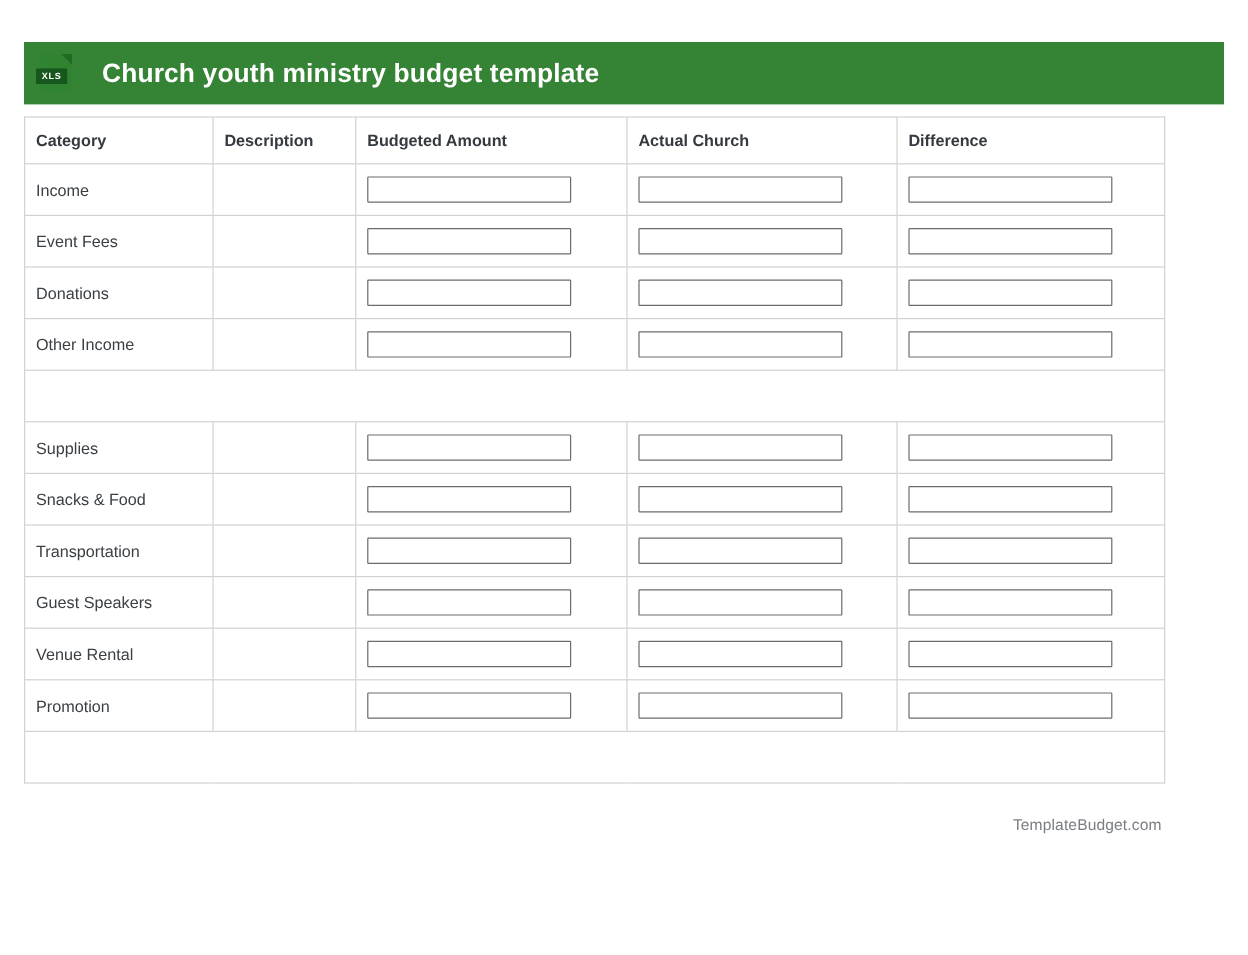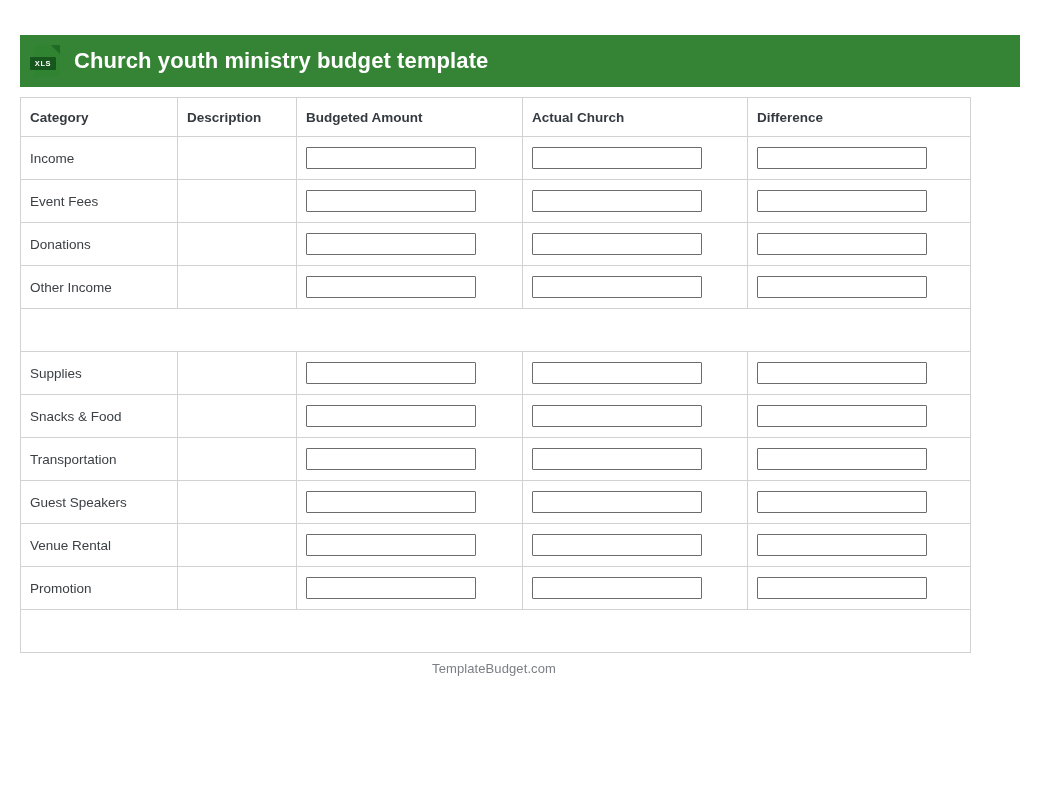--- a/index.html
+++ b/index.html
@@ -25,20 +25,21 @@
   }
 
   
   .header-bar {
     display: flex;
     align-items: center;
     height: 52px;
     background: #358334;
     padding: 0 14px;
     box-sizing: border-box;
+    gap: 11px;
   }
 
   .xls-icon {
     position: relative;
     width: 26px;
     height: 32px;
     flex: 0 0 auto;
     margin-right: 14px;
   }
   .xls-icon .sheet {
@@ -144,22 +145,22 @@
     font-family: "Liberation Sans", sans-serif;
     font-size: 12px;
     color: #212529;
     padding: 0 4px;
     outline: none;
   }
 
   
   .footer {
     width: 950px;
-    text-align: center;
-    margin-top: 6px;
+    text-align: right;
+    margin-top: 26px;
     padding-right: 2px;
     box-sizing: border-box;
   }
   .footer-text {
     font-size: 13px;
     color: #7b7f85;
     letter-spacing: 0.1px;
   }
 </style>
 </head>

